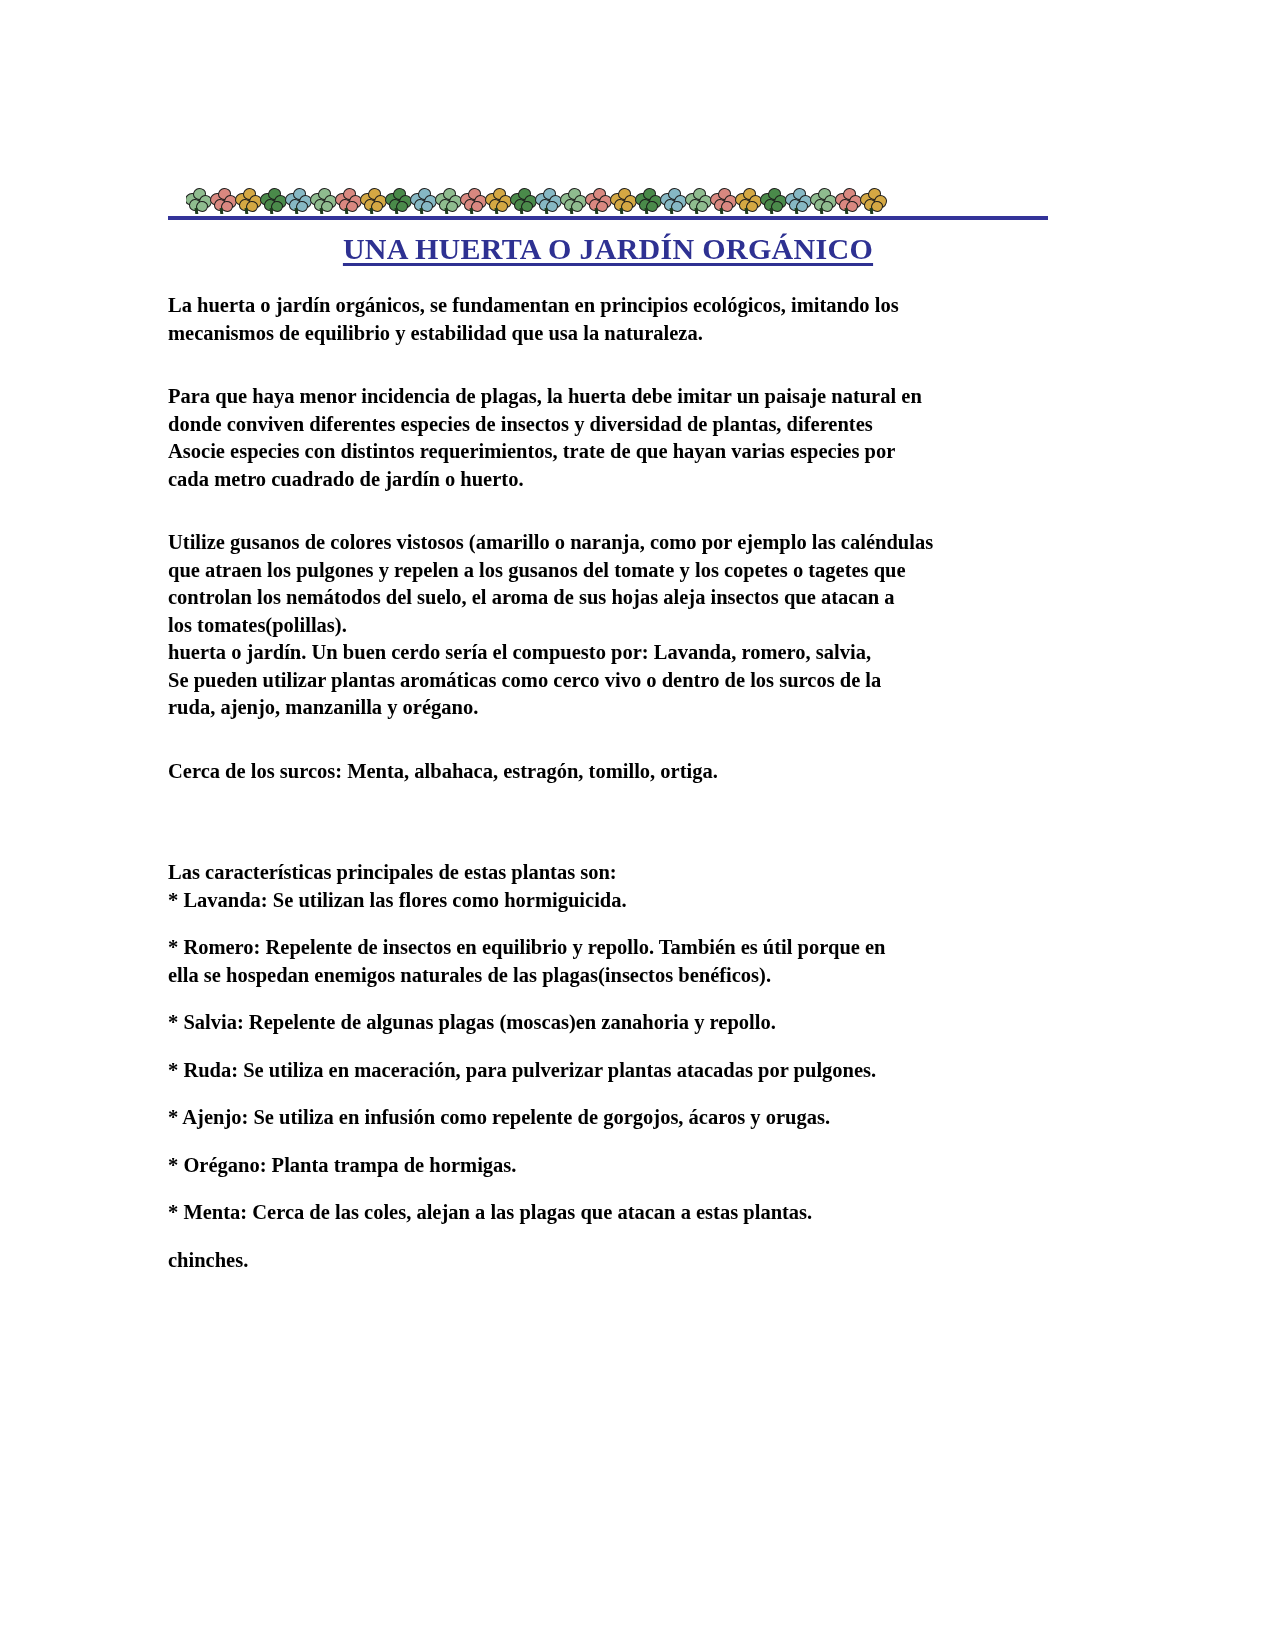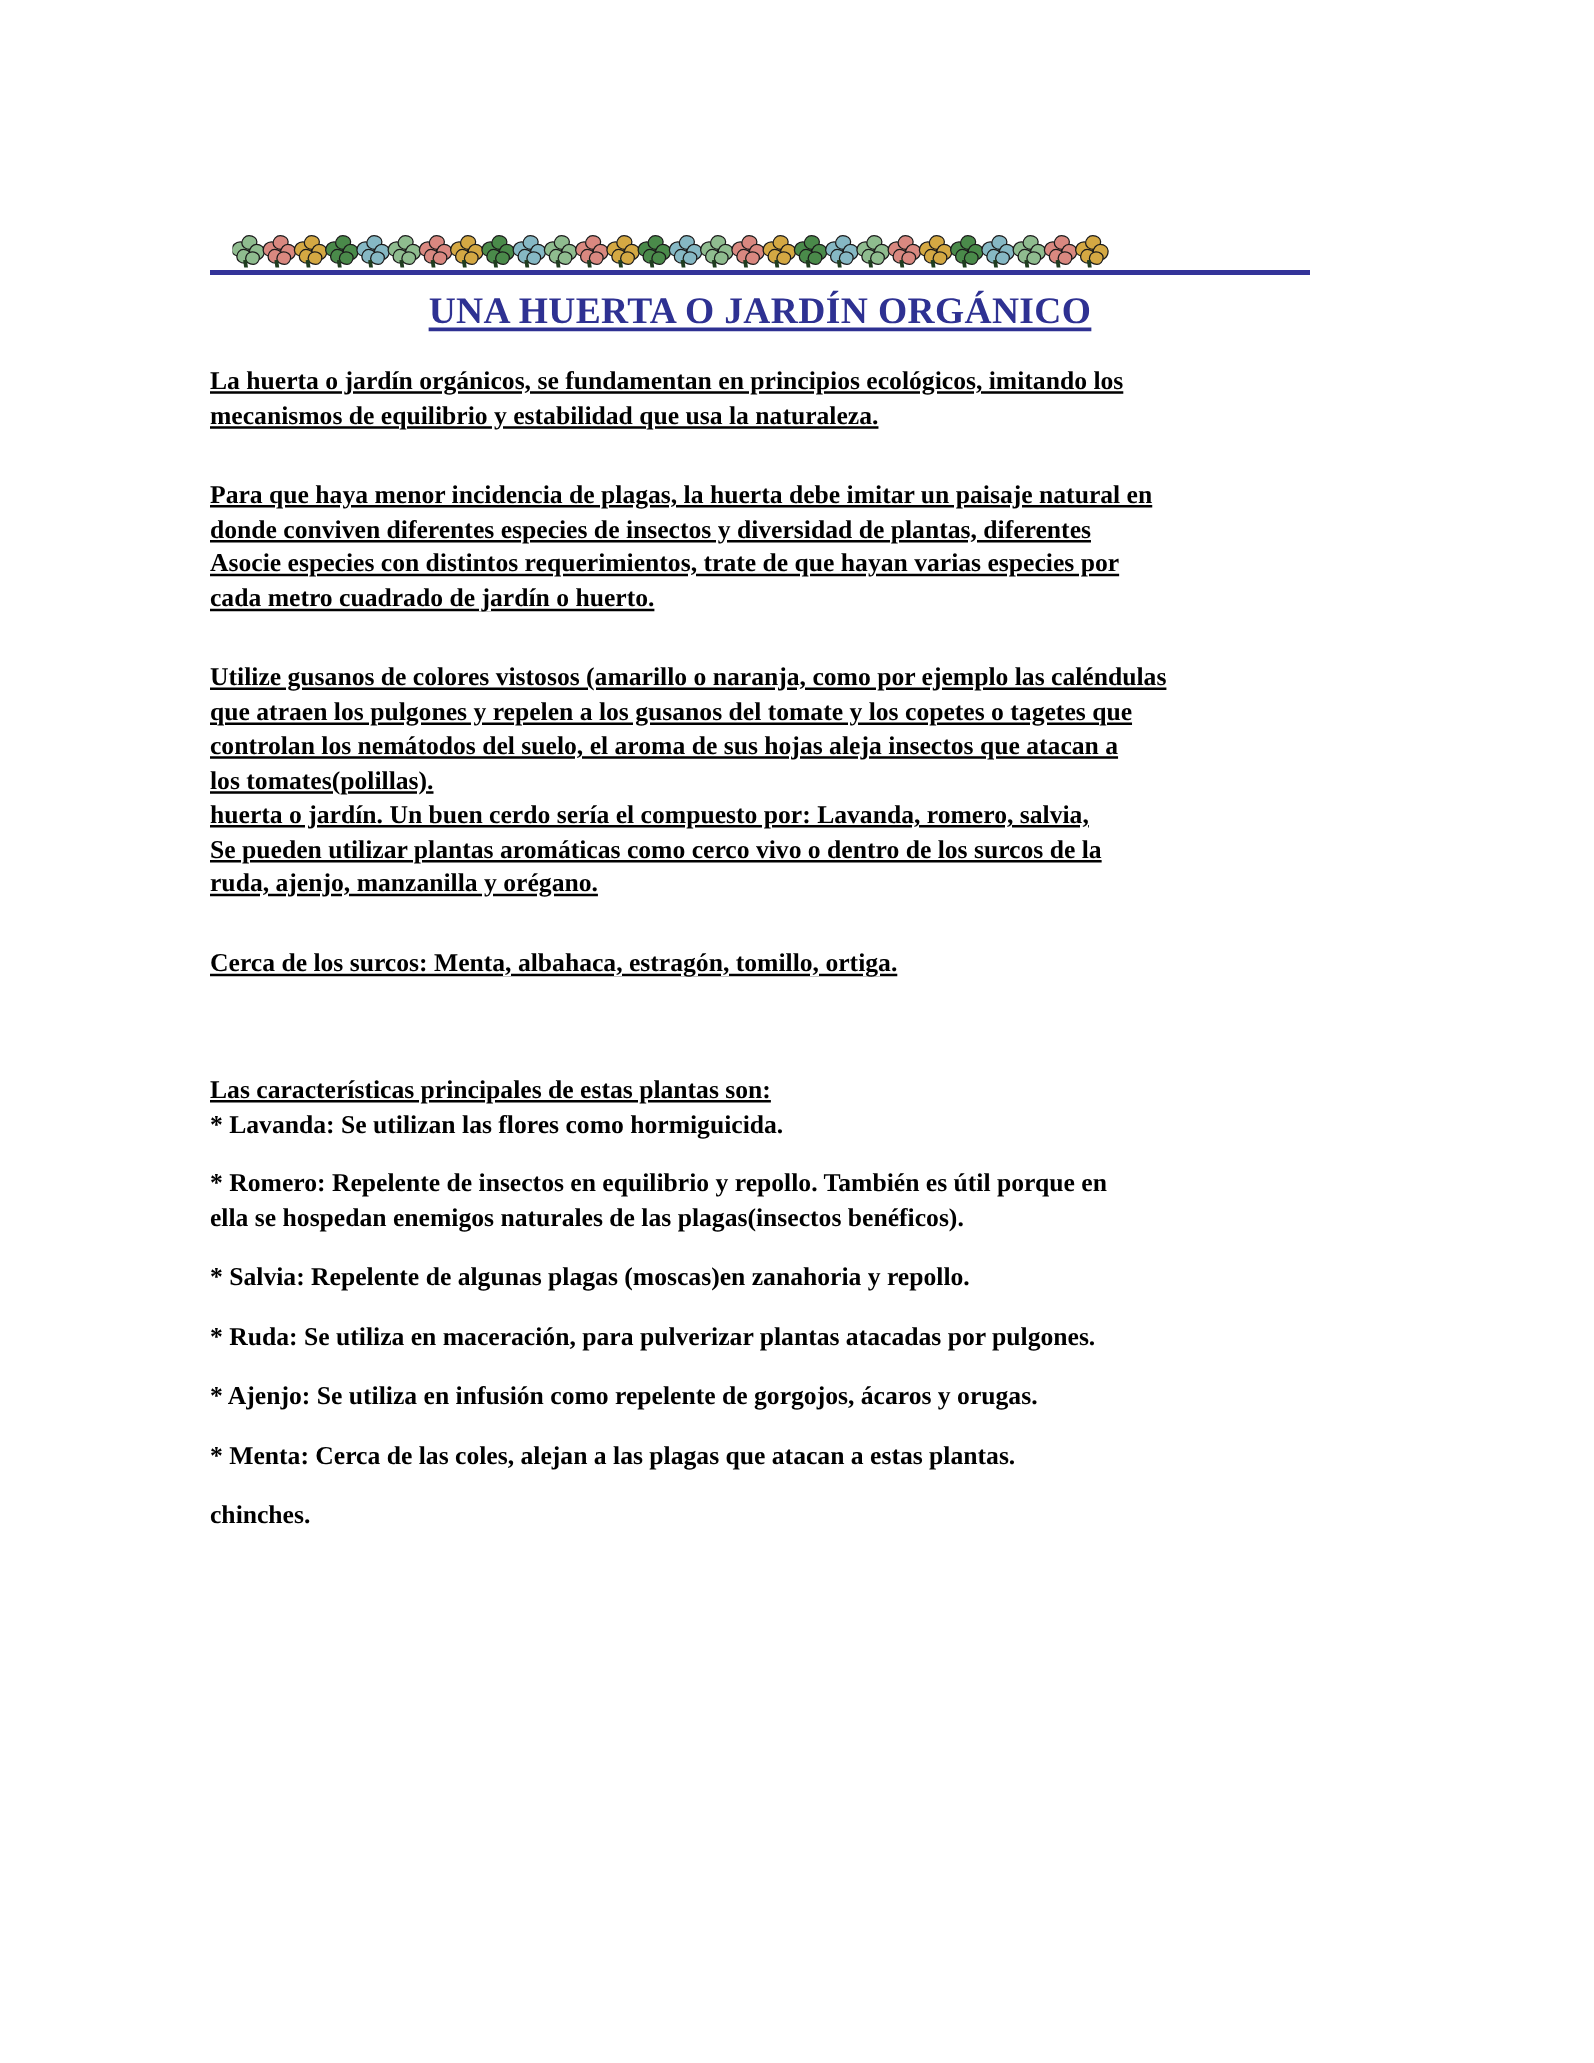--- a/index.html
+++ b/index.html
@@ -99,21 +99,21 @@
     font-weight: bold;
     line-height: 27.5px;
     color: #000000;
   }
   .para {
     margin: 0 0 20px 0;
   }
   .para.tight {
     margin-bottom: 0;
   }
-  .para .ln { display: block; text-decoration: underline; }
+  .para .ln { display: block; }
   .spacer-sm { height: 16px; }
   .spacer-lg { height: 54px; }
 
   .list-item {
     margin: 0 0 20px 0;
   }
   .list-item .ln { display: block; }
   .list-item.first-item { margin-top: 0; }
   .lead-line { margin: 0; }
 </style>
@@ -413,20 +413,23 @@
           <p class="list-item">
             <span class="ln">* Salvia: Repelente de algunas plagas (moscas)en zanahoria y repollo.</span>
           </p>
           <p class="list-item">
             <span class="ln">* Ruda: Se utiliza en maceración, para pulverizar plantas atacadas por pulgones.</span>
           </p>
           <p class="list-item">
             <span class="ln">* Ajenjo: Se utiliza en infusión como repelente de gorgojos, ácaros y orugas.</span>
           </p>
           <p class="list-item">
+            <span class="ln">* Orégano: Planta trampa de hormigas.</span>
+          </p>
+          <p class="list-item">
             <span class="ln">* Menta: Cerca de las coles, alejan a las plagas que atacan a estas plantas.</span>
           </p>
           <p class="list-item">
             <span class="ln">chinches.</span>
           </p>
         </div>
 
     </div>
   </div>
 </div>

